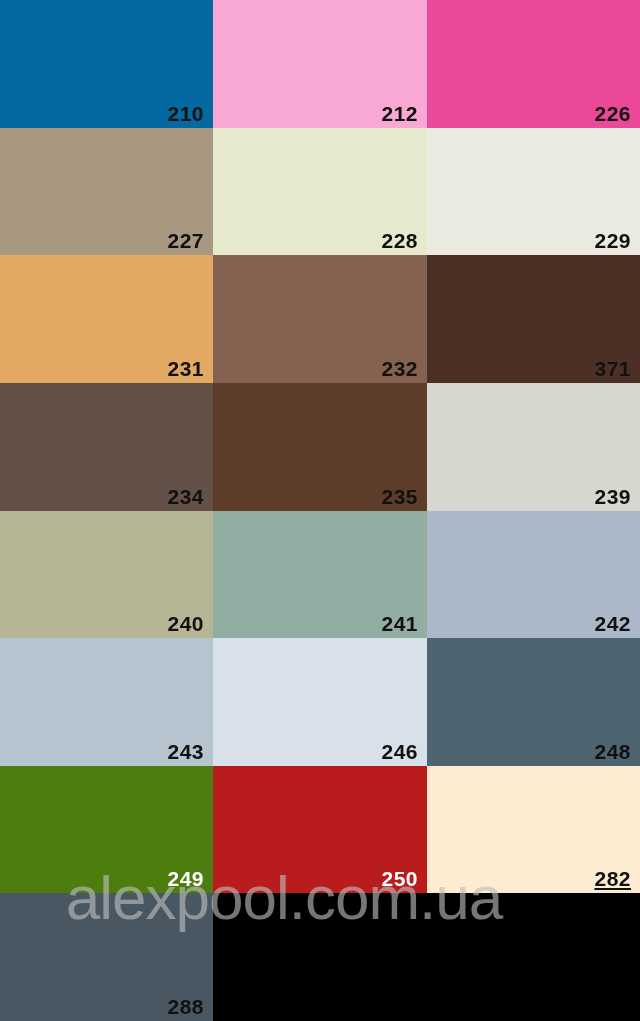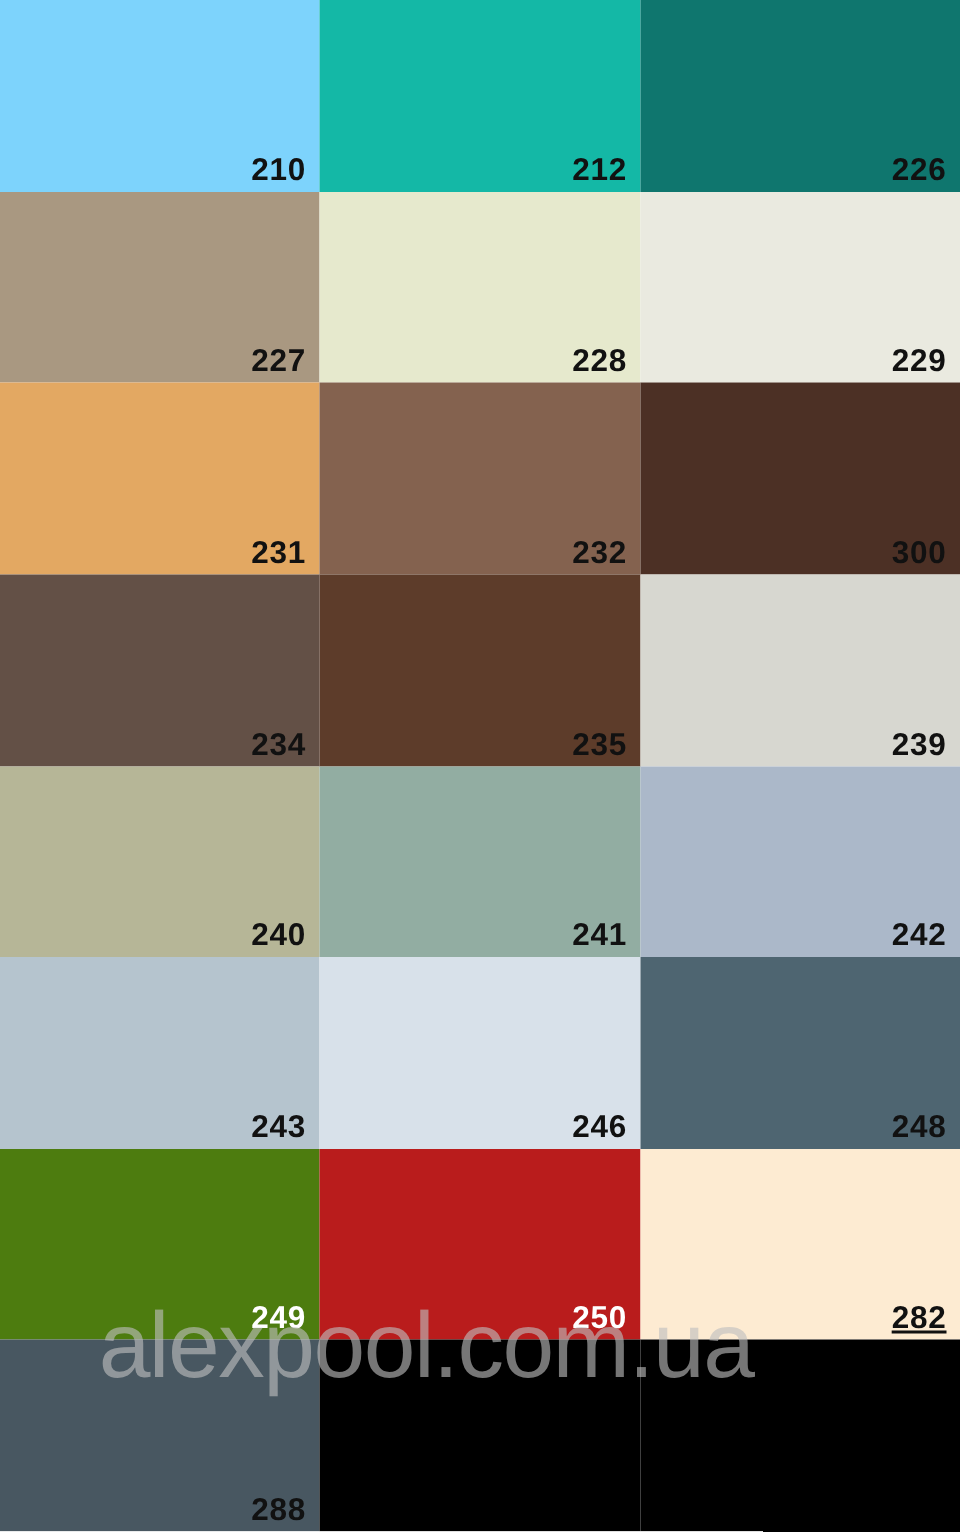--- a/index.html
+++ b/index.html
@@ -70,48 +70,48 @@
     user-select: none;
   }
 </style>
 </head>
 <body>
 
 <div id="palette-page">
 
   <div class="swatch-grid">
 
-    <div class="swatch" style="background-color: #7dd3fc;">
+    <div class="swatch" style="background-color: #0369a1;">
       <span class="swatch-label" style="color: rgb(17, 17, 17);">210</span>
     </div>
-    <div class="swatch" style="background-color: #14b8a6;">
+    <div class="swatch" style="background-color: #f9a8d4;">
       <span class="swatch-label" style="color: rgb(17, 17, 17);">212</span>
     </div>
-    <div class="swatch" style="background-color: #0f766e;">
+    <div class="swatch" style="background-color: #ec4899;">
       <span class="swatch-label" style="color: rgb(17, 17, 17);">226</span>
     </div>
 
     <div class="swatch" style="background-color: rgb(169, 152, 129);">
       <span class="swatch-label" style="color: rgb(17, 17, 17);">227</span>
     </div>
     <div class="swatch" style="background-color: rgb(230, 233, 205);">
       <span class="swatch-label" style="color: rgb(17, 17, 17);">228</span>
     </div>
     <div class="swatch" style="background-color: rgb(234, 234, 224);">
       <span class="swatch-label" style="color: rgb(17, 17, 17);">229</span>
     </div>
 
     <div class="swatch" style="background-color: rgb(227, 168, 98);">
       <span class="swatch-label" style="color: rgb(17, 17, 17);">231</span>
     </div>
     <div class="swatch" style="background-color: rgb(132, 98, 79);">
       <span class="swatch-label" style="color: rgb(17, 17, 17);">232</span>
     </div>
     <div class="swatch" style="background-color: rgb(76, 48, 37);">
-      <span class="swatch-label" style="color: rgb(17, 17, 17);">300</span>
+      <span class="swatch-label" style="color: rgb(17, 17, 17);">371</span>
     </div>
 
     <div class="swatch" style="background-color: rgb(99, 80, 70);">
       <span class="swatch-label" style="color: rgb(17, 17, 17);">234</span>
     </div>
     <div class="swatch" style="background-color: rgb(93, 60, 42);">
       <span class="swatch-label" style="color: rgb(17, 17, 17);">235</span>
     </div>
     <div class="swatch" style="background-color: rgb(215, 215, 208);">
       <span class="swatch-label" style="color: rgb(17, 17, 17);">239</span>

